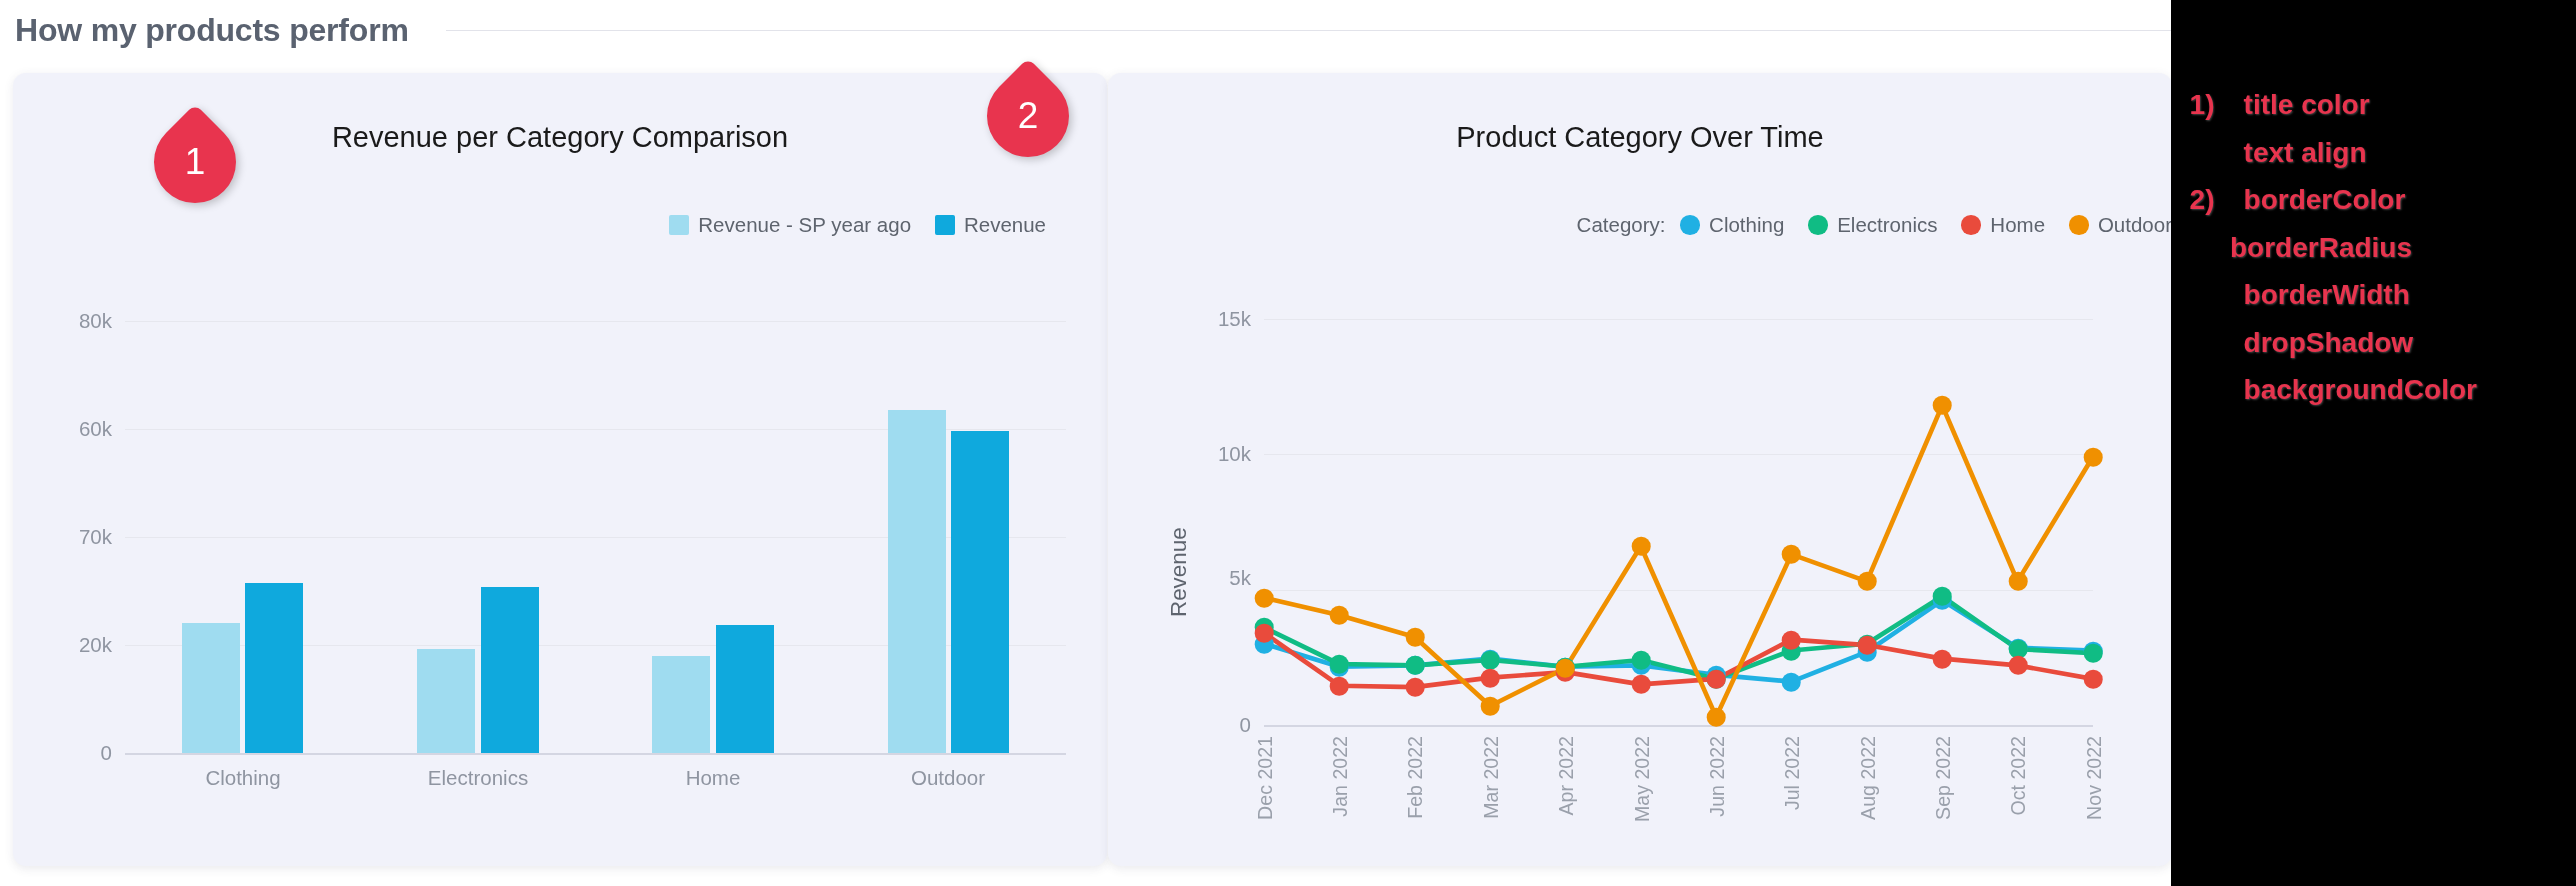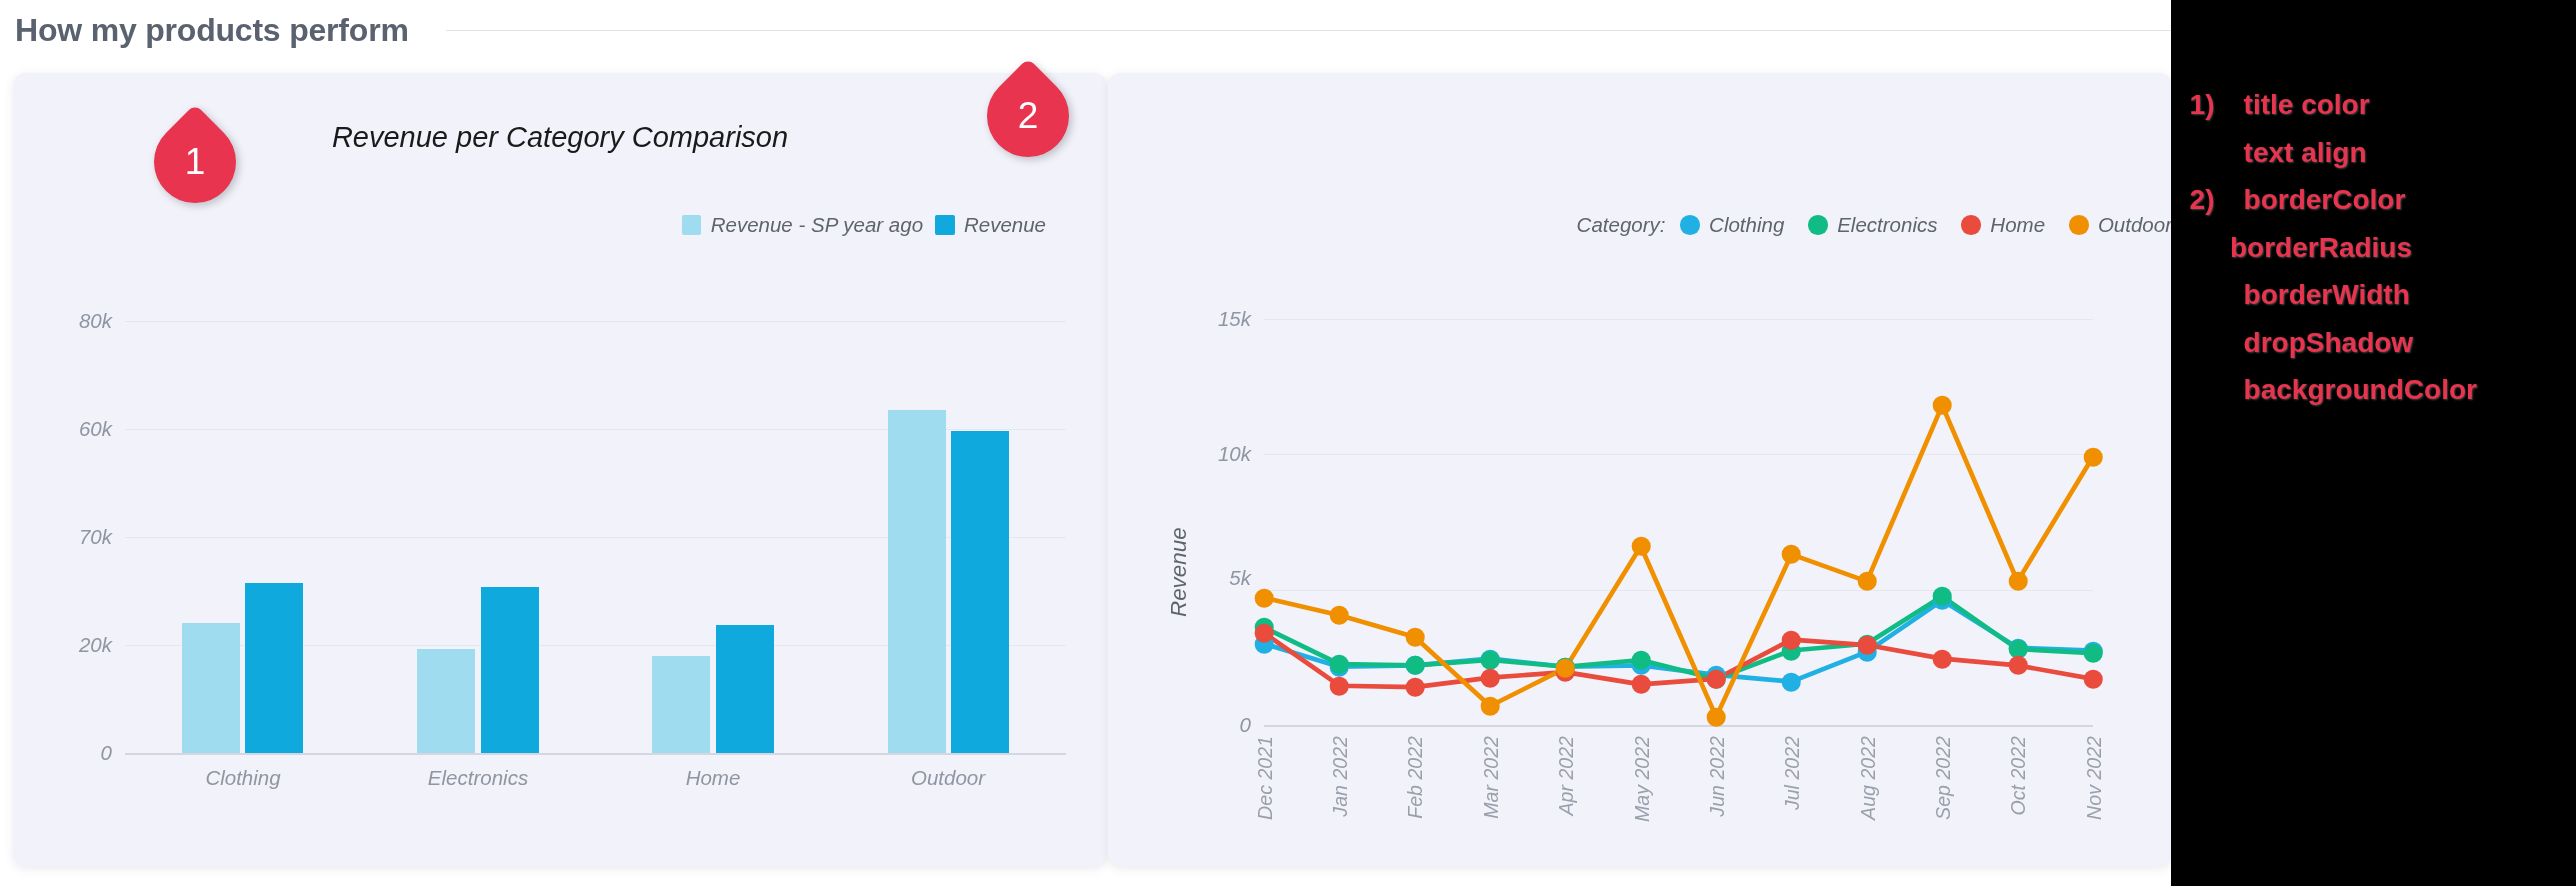--- a/index.html
+++ b/index.html
@@ -26,21 +26,20 @@
   }
   #header-rule {
     flex: 1; height: 0.9px; background: #e2e3ea; margin-left: 37px; margin-right: 0;
   }
   
   .card {
     position: absolute;
     background: #f1f2fa;
     border-radius: 13px;
     box-shadow: 0 2.8px 9.3px rgba(60,60,90,0.10);
-    font-style: italic;
   }
   #card-bar  { left: 13px;  top: 73px; width: 1094px; height: 793px; }
   #card-line { left: 1108px; top: 73px; width: 1064px; height: 793px; }
 
   .chart-title {
     position: absolute; left: 0; right: 0; top: 48px;
     text-align: center;
     font-size: 29px; color: #1a1a1a; font-weight: normal;
   }
   
@@ -122,21 +121,21 @@
 
 <div id="dashboard">
 
   <div id="header">
     <div id="page-title">How my products perform</div>
     <div id="header-rule"></div>
   </div>
 
   <div class="card" id="card-bar">
     <div class="chart-title">Revenue per Category Comparison</div>
-    <div class="legend" id="bar-legend" style="top:140px; justify-content:flex-end; padding-right:61px;gap:12px;">
+    <div class="legend" id="bar-legend" style="top:140px; justify-content:flex-end; padding-right:61px;">
         <div class="item">
           <span class="swatch-sq" style="background: rgb(159, 220, 240);"></span>
           <span>Revenue - SP year ago</span>
         </div>
         <div class="item">
           <span class="swatch-sq" style="background: rgb(15, 169, 221);"></span>
           <span>Revenue</span>
         </div>
       </div>
     <div class="plot" id="bar-plot" style="left:112px; top:205px; width:941px; height:475px;">
@@ -159,20 +158,21 @@
         <div class="bar" style="width: 58px; height: 97px; left: 527px; background: rgb(159, 220, 240);"></div>
         <div class="bar" style="width: 58px; height: 128px; left: 591px; background: rgb(15, 169, 221);"></div>
         <div class="xtick" style="left: 588px;">Home</div>
         <div class="bar" style="width: 58px; height: 343px; left: 763px; background: rgb(159, 220, 240);"></div>
         <div class="bar" style="width: 58px; height: 322px; left: 826px; background: rgb(15, 169, 221);"></div>
         <div class="xtick" style="left: 823px;">Outdoor</div>
       </div>
   </div>
 
   <div class="card" id="card-line">
+    <div class="chart-title">Product Category Over Time</div>
     <div class="legend" id="line-legend" style="top:140px;">
         <span class="legend-prefix">Category:</span>
         <div class="item">
           <span class="swatch-ci" style="background: rgb(32, 176, 227);"></span>
           <span>Clothing</span>
         </div>
         <div class="item">
           <span class="swatch-ci" style="background: rgb(16, 188, 132);"></span>
           <span>Electronics</span>
         </div>

